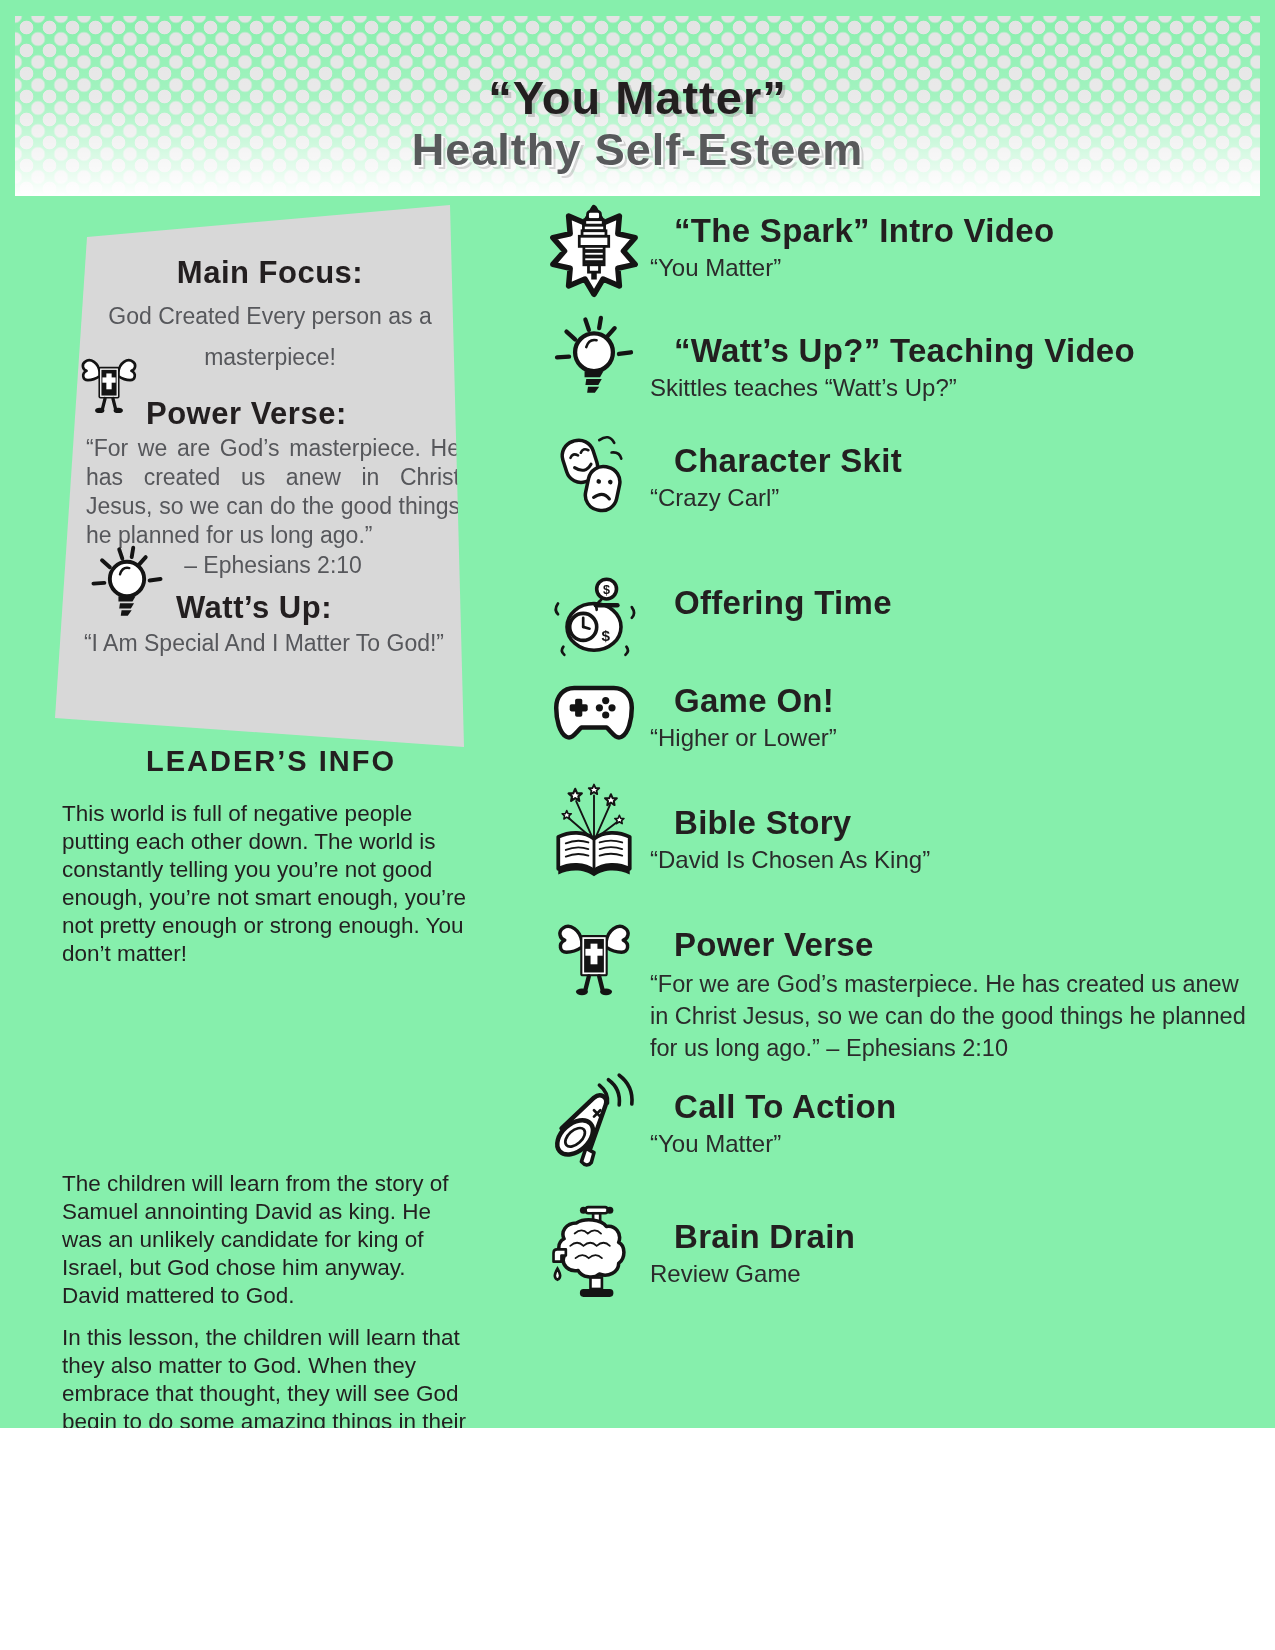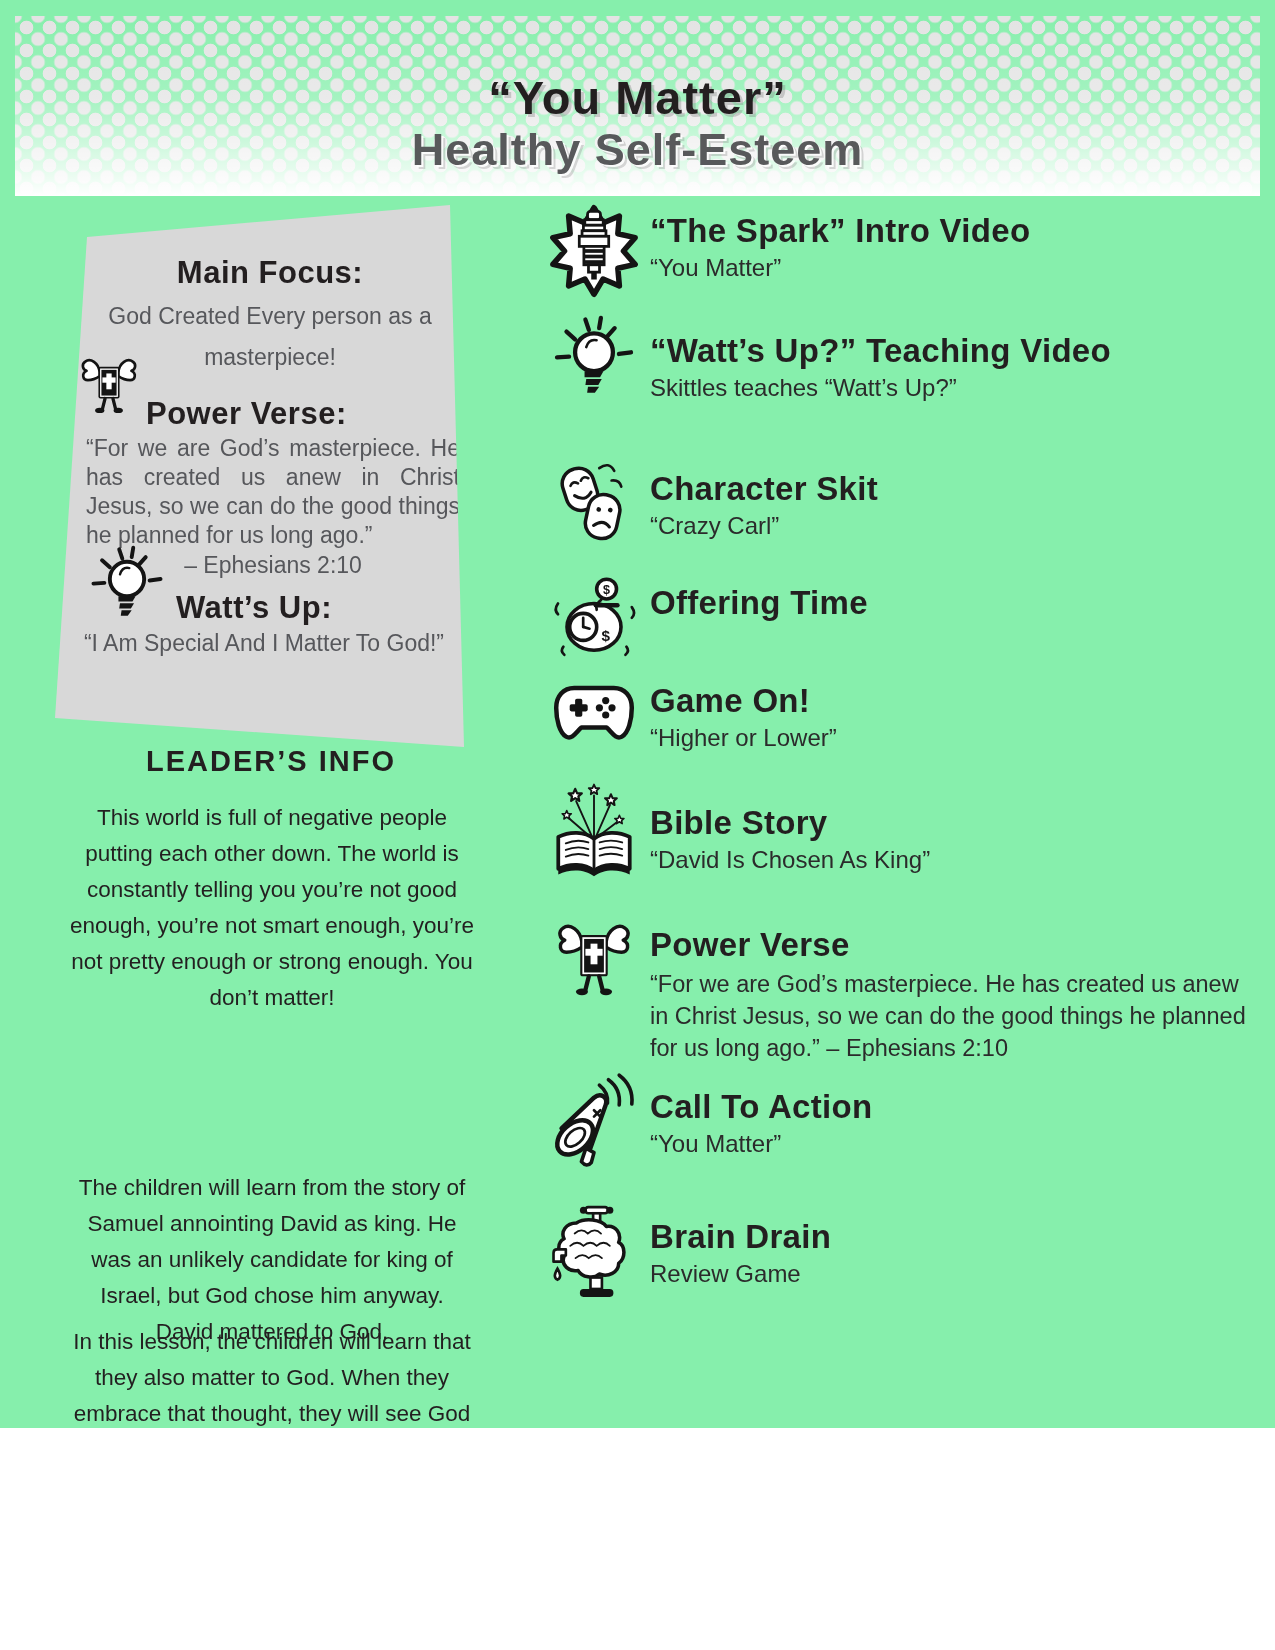--- a/index.html
+++ b/index.html
@@ -33,28 +33,28 @@
   .fb-pv-h{left:96px;top:196px;}
   .fb-verse{left:36px;top:234px;width:374px;font-size:23px;line-height:29px;text-align:justify;}
   .fb-ref{left:36px;top:352px;width:374px;font-size:23px;text-align:center;}
   .fb-wu-icon{left:38px;top:342px;}
   .fb-wu-h{left:126px;top:390px;}
   .fb-wu-t{left:14px;top:430px;width:400px;text-align:center;font-size:23px;}
 
   
   .li-h{position:absolute;left:70px;top:745px;width:402px;text-align:center;
     font-size:29px;font-weight:bold;letter-spacing:2px;color:#231f20;}
-  .para{position:absolute;left:70px;width:404px;font-size:22.5px;line-height:36px;color:#231f20;text-align:center;}
+  .para{position:absolute;left:62px;width:404px;font-size:22.5px;line-height:28px;color:#231f20;}
   .p0{top:800px;} .p1{top:988px;} .p2{top:1170px;} .p3{top:1324px;}
 
   
   .item{position:absolute;left:546px;width:700px;display:flex;align-items:flex-start;}
   .ic{flex:0 0 96px;width:96px;display:flex;justify-content:center;}
   .itx{margin-left:8px;}
-  .ih{font-size:33px;font-weight:bold;letter-spacing:0.3px;line-height:1.05;color:#231f20;}
+  .ih{font-size:33px;font-weight:bold;letter-spacing:0.3px;line-height:1.05;color:#231f20;margin-left:24px;}
   .is{font-size:24px;color:#2b2b2b;margin-top:5px;}
   .verse{width:600px;font-size:23.5px;line-height:32px;}
 
   
   .footer-bar{position:absolute;left:80px;top:1534px;width:1125px;height:58px;background:#d9d9d9;
     clip-path:polygon(17px 8px, 1118px 2px, 1094px 56px, 5px 51px);
     display:flex;align-items:center;justify-content:space-between;
     padding:0 58px 0 42px;box-sizing:border-box;}
   .f-txt{font-size:34px;font-weight:bold;letter-spacing:0.5px;color:#231f20;}
 
@@ -157,21 +157,21 @@
         <path d="M41,77 h18 l-4,7 h-15 z" fill="#141414"></path>
         <path d="M43,86 h13 l-5,7 h-9 z" fill="#141414"></path>
       </svg>
     </span>
     <div class="itx" style="padding-top:22px">
       <div class="ih">“Watt’s Up?” Teaching Video</div>
       <div class="is">Skittles teaches “Watt’s Up?”</div>
     </div>
   </div>
 
-  <div class="item" style="top:456px">
+  <div class="item" style="top:428px">
     <span class="ic">
       <svg width="88" height="100" viewBox="0 0 100 110">
         <path class="ln" d="M56,12 q11,-8 17,3" stroke-width="3"></path>
         <path class="ln" d="M70,26 q9,-1 11,7" stroke-width="3"></path>
         <g transform="rotate(-18 34 36)">
           <rect x="16" y="12" width="36" height="48" rx="17" fill="#fff" stroke="#141414" stroke-width="4"></rect>
           <path class="ln" d="M25,29 q4,-5 9,0" stroke-width="3"></path>
           <path class="ln" d="M38,27 q4,-5 9,0" stroke-width="3"></path>
           <path class="ln" d="M26,41 q9,11 19,2" stroke-width="3.5"></path>
         </g>

